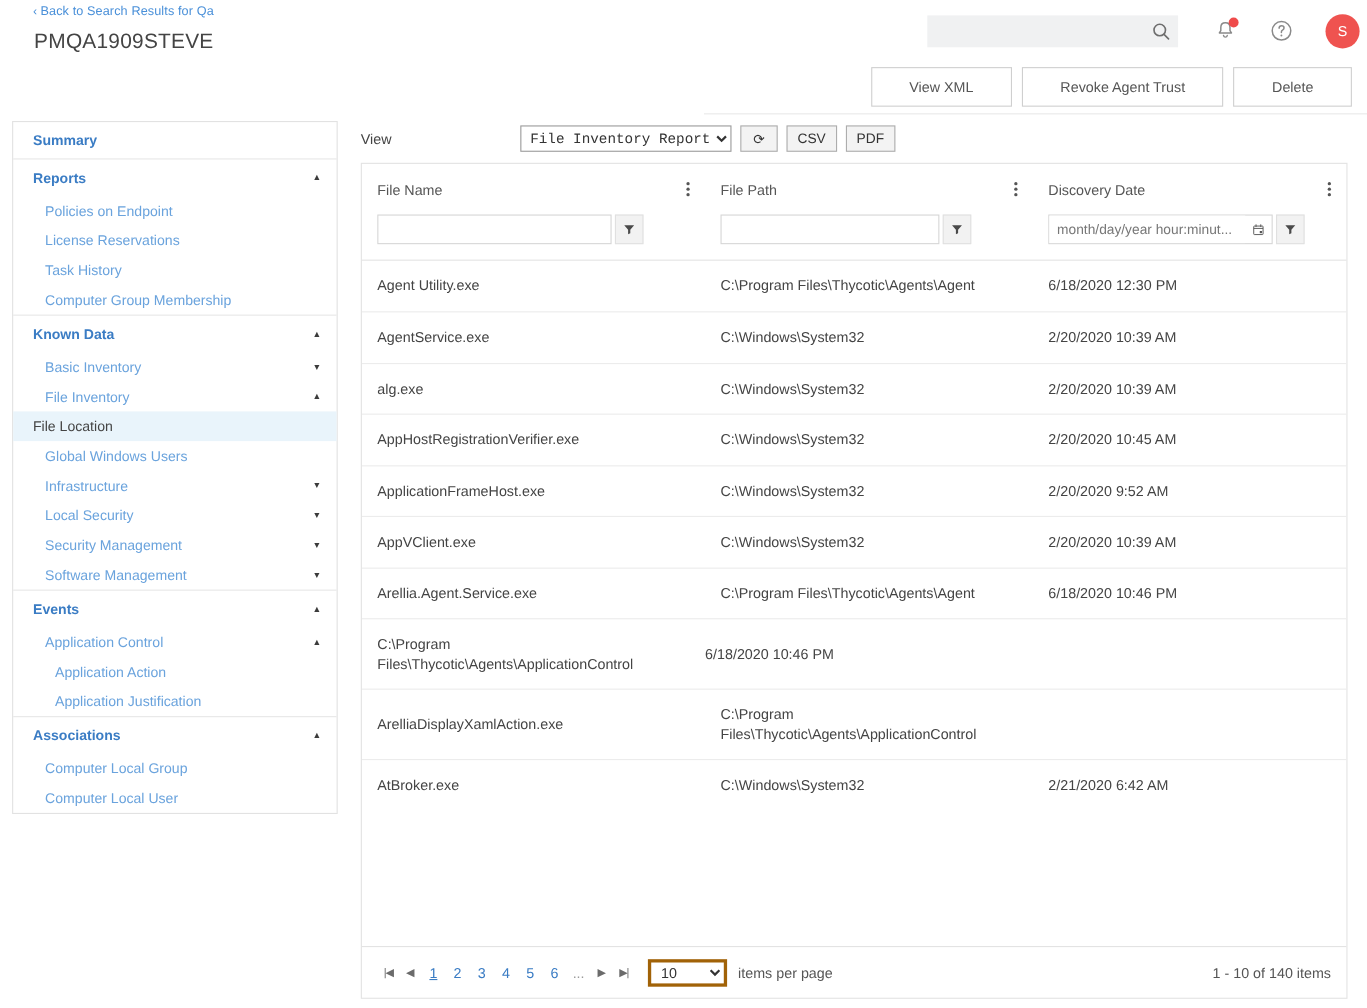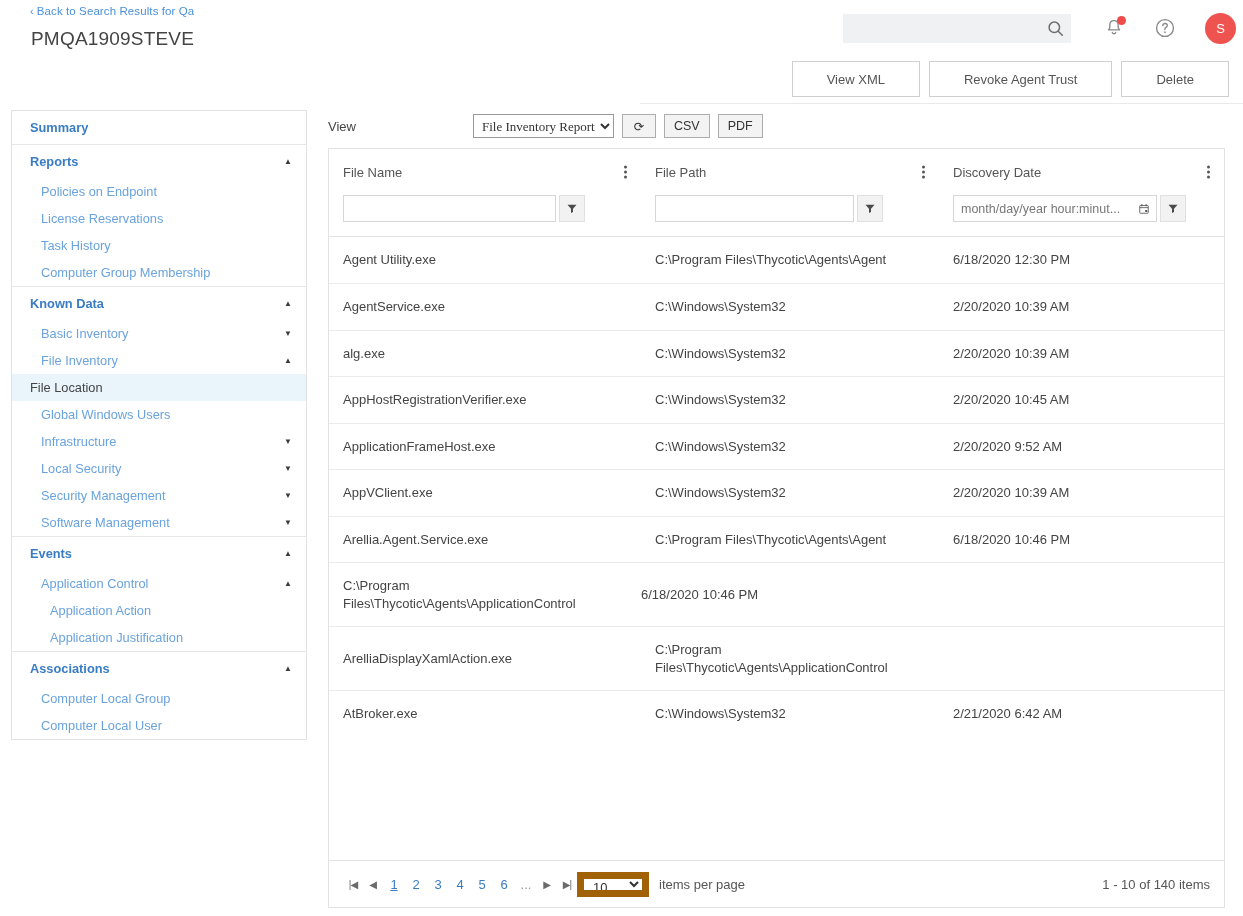--- a/index.html
+++ b/index.html
@@ -112,21 +112,21 @@
 
   
   #main { position: absolute; left: 328px; top: 0; width: 897px; }
 
   .toolbar {
     display: flex; align-items: center; height: 44px;
     padding-left: 0;
   }
   .toolbar .lbl { font-size: 13px; color: #444; width: 145px; }
   .view-select {
-    height: 24px; font-size: 13px; font-family: Liberation Serif, serif;
+    height: 24px; font-size: 13px; font-family: Liberation Mono, monospace;
     border: 1px solid #9a9a9a; background: #fff; color: #333;
     padding: 0 2px 0 4px; cursor: pointer;
   }
   .tb-btn {
     margin-left: 8px; height: 24px; min-width: 34px; padding: 0 9px;
     border: 1px solid #adadad; background: #f3f3f3;
     font-size: 12.5px; font-family: inherit; color: #333; cursor: pointer;
   }
 
   
@@ -190,22 +190,22 @@
   .pager { display: flex; align-items: center; gap: 0; }
   .pg {
     min-width: 22px; height: 24px; display: flex; align-items: center; justify-content: center;
     color: #3a7cc4; cursor: pointer; font-size: 13px; padding: 0 4px;
   }
   .pg.arrow { color: #6b6b6b; font-size: 10px; min-width: 20px; }
   .pg.arrow.edge { font-size: 10px; letter-spacing: -1px; }
   .pg.current { color: #3a7cc4; text-decoration: underline; }
   .pg.dots { color: #9a9a9a; cursor: default; }
   .ipp-select {
-    width: 72px; height: 25px; font-size: 13px;
-    font-family: inherit; border: 7px solid #a16207; background: #fff;
+    margin-left: 12px; width: 72px; height: 25px; font-size: 13px;
+    font-family: inherit; border: 3px solid #a16207; background: #fff;
     color: #333; padding-left: 5px; cursor: pointer;
   }
   .ipp-label { margin-left: 10px; color: #555; }
   .range { margin-left: auto; color: #555; font-size: 13px; }
 </style>
 </head>
 <body>
 
 <div id="topbar">
 

